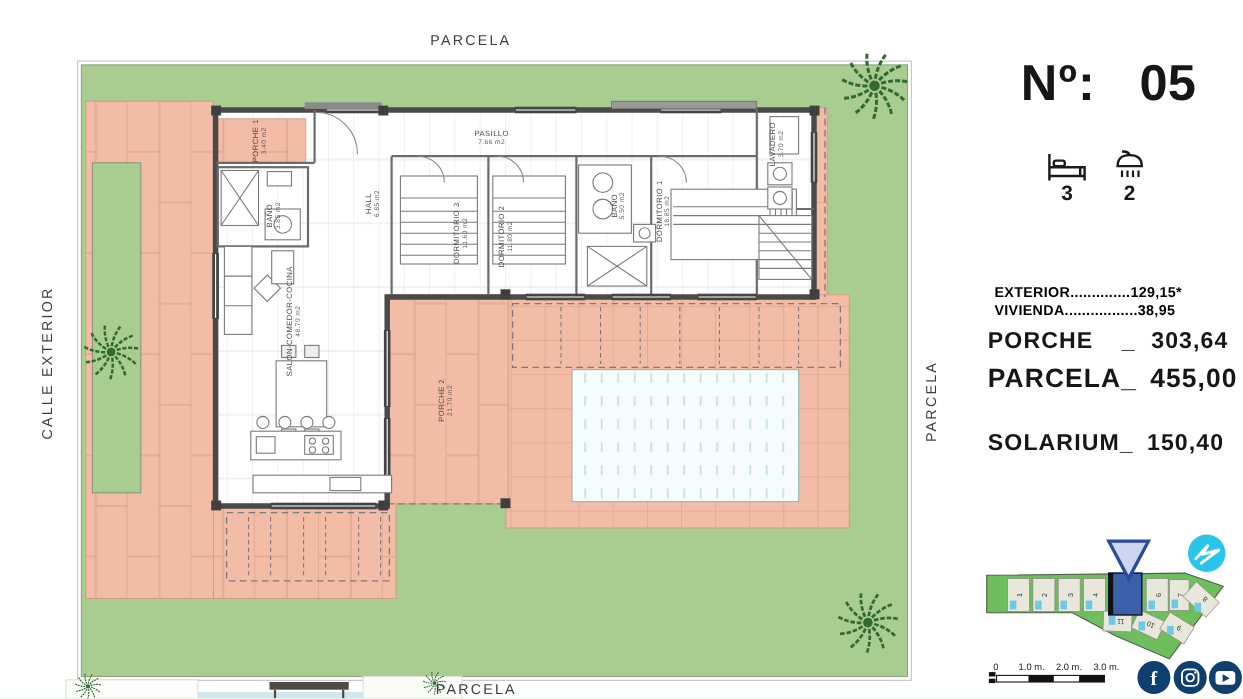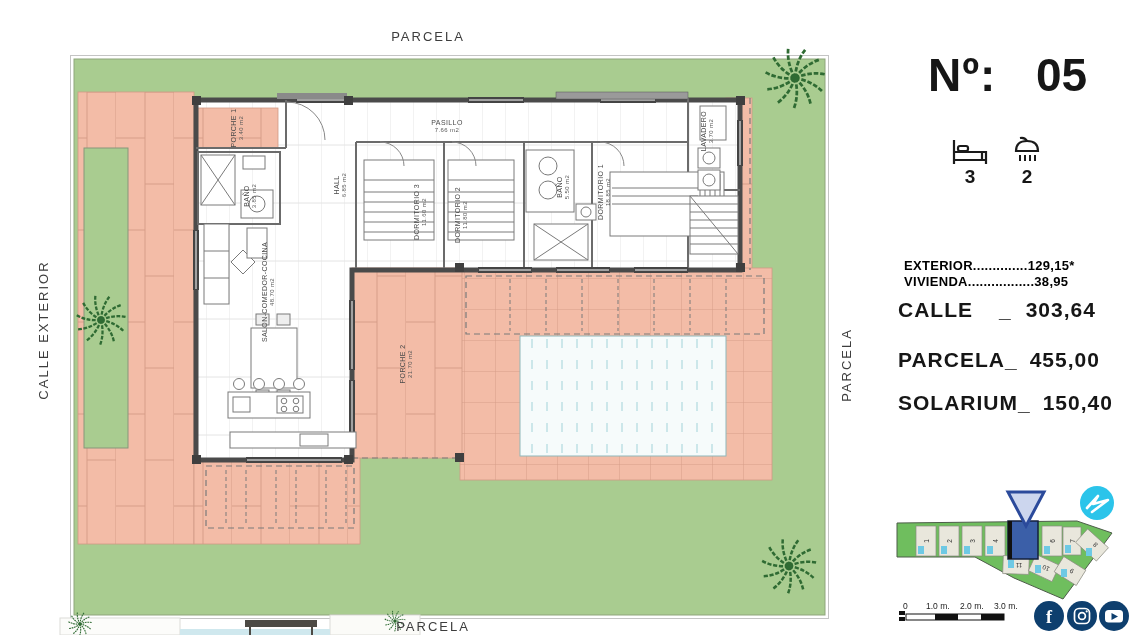--- a/index.html
+++ b/index.html
@@ -18,21 +18,21 @@
   
   .ip{position:absolute;color:#161616;}
   .ip-numlabel{left:928px;top:48px;font-size:46px;font-weight:700;letter-spacing:1px;}
   .ip-numval{left:1036px;top:48px;font-size:46px;font-weight:700;}
   .ip-bedcount{left:955px;top:166px;width:30px;text-align:center;font-size:19px;font-weight:700;}
   .ip-bathcount{left:1012px;top:166px;width:30px;text-align:center;font-size:19px;font-weight:700;}
   .ip-super{left:898px;top:231px;font-size:20px;font-weight:700;letter-spacing:.5px;}
   .ip-line{position:absolute;left:904px;font-size:13px;font-weight:700;letter-spacing:.3px;}
   .ip-total{left:898px;top:298px;font-size:21px;font-weight:700;letter-spacing:1px;}
   .ip-total .sep{margin:0 14px 0 26px;}
-  .ip-parcela{left:898px;top:348px;font-size:21px;font-weight:700;letter-spacing:1px;}
+  .ip-parcela{left:898px;top:331px;font-size:24px;font-weight:700;letter-spacing:1px;}
   .ip-solarium{left:898px;top:391px;font-size:21px;font-weight:700;letter-spacing:1px;}
   .ip-val{margin-left:12px;}
 </style>
 </head>
 <body>
 
 <div id="page">
 
 <svg width="1130" height="635" viewBox="0 0 1130 635">
   <defs>
@@ -381,21 +381,21 @@
 <div class="ip ip-bedcount">3</div>
 <div class="ip ip-bathcount">2</div>
 
 <div class="ip-line" style="top:258px">
   <span>EXTERIOR</span><span>..............</span><span>129,15*</span>
 </div>
 <div class="ip-line" style="top:274px">
   <span>VIVIENDA</span><span>.................</span><span>38,95</span>
 </div>
 <div class="ip ip-total">
-  <span>CALLE</span><span class="sep">_</span><span>303,64</span>
+  <span>PORCHE</span><span class="sep">_</span><span>303,64</span>
 </div>
 <div class="ip ip-parcela">
   <span>PARCELA_</span><span class="ip-val">455,00</span>
 </div>
 <div class="ip ip-solarium">
   <span>SOLARIUM_</span><span class="ip-val">150,40</span>
 </div>
 
 </div>
 

